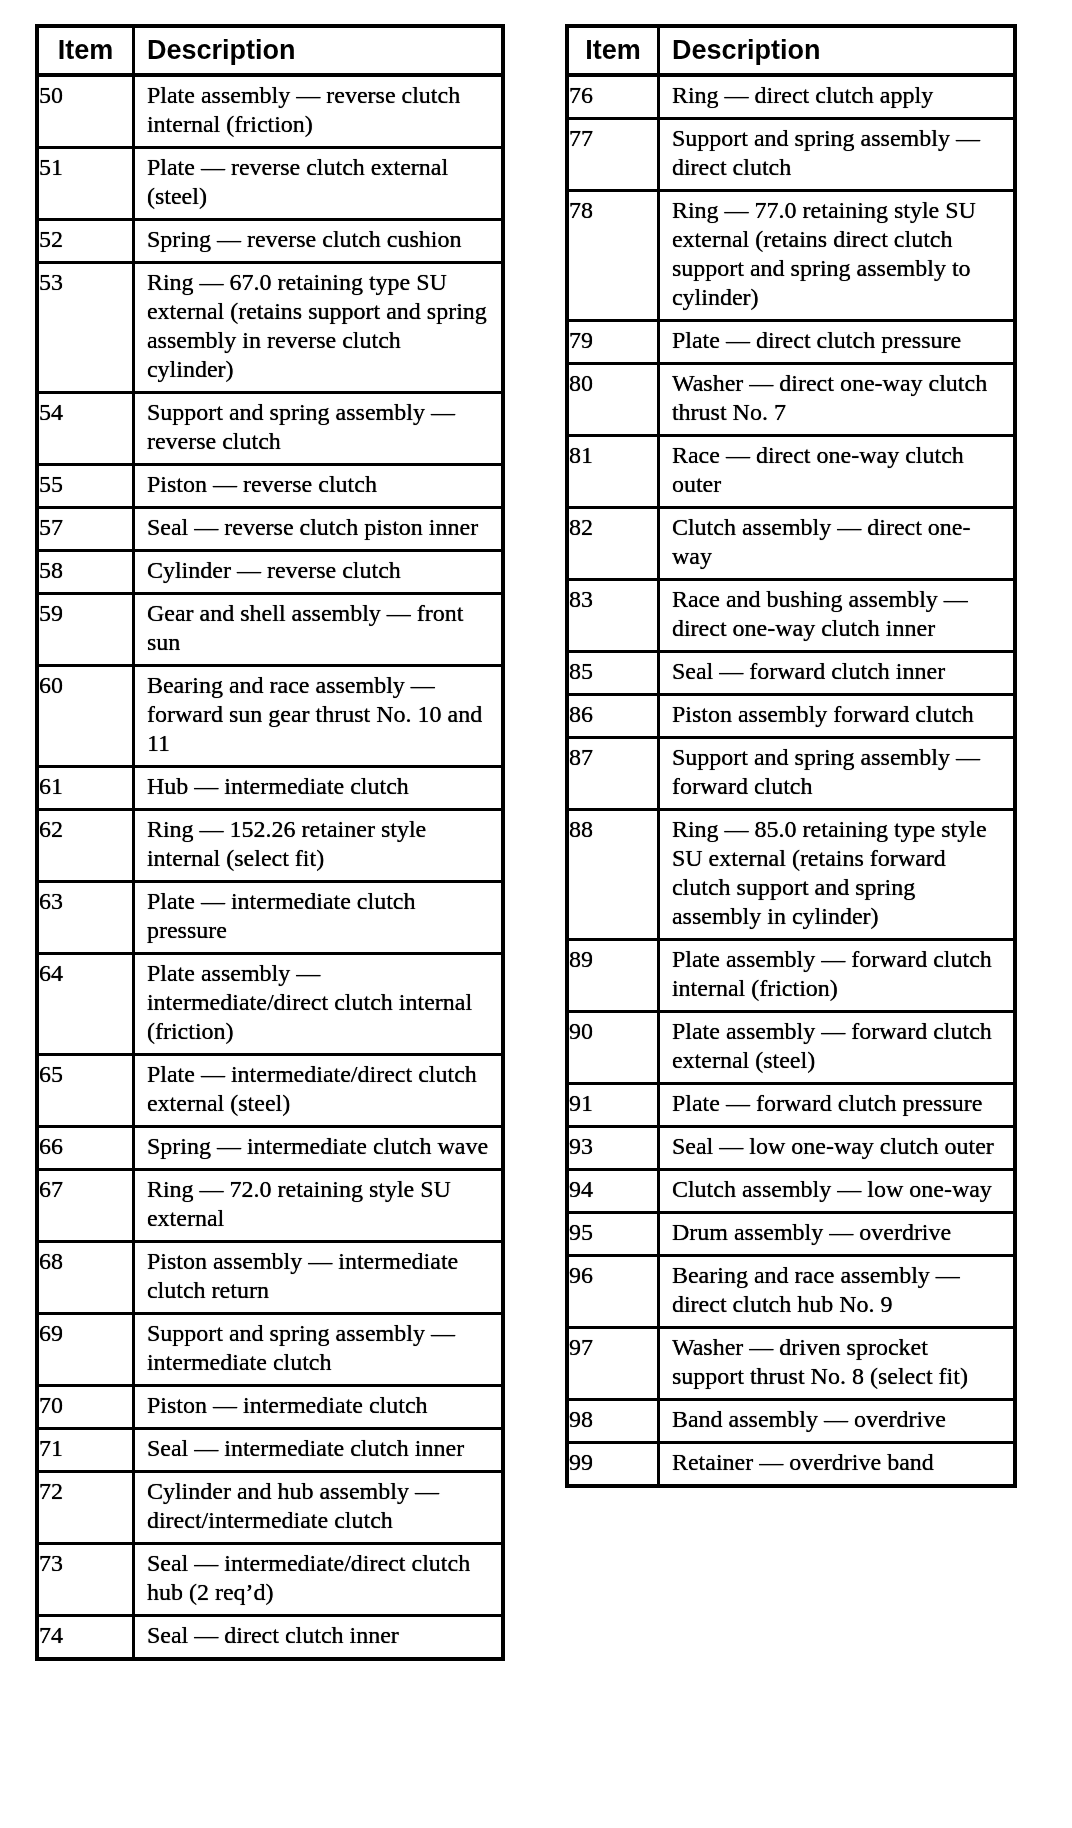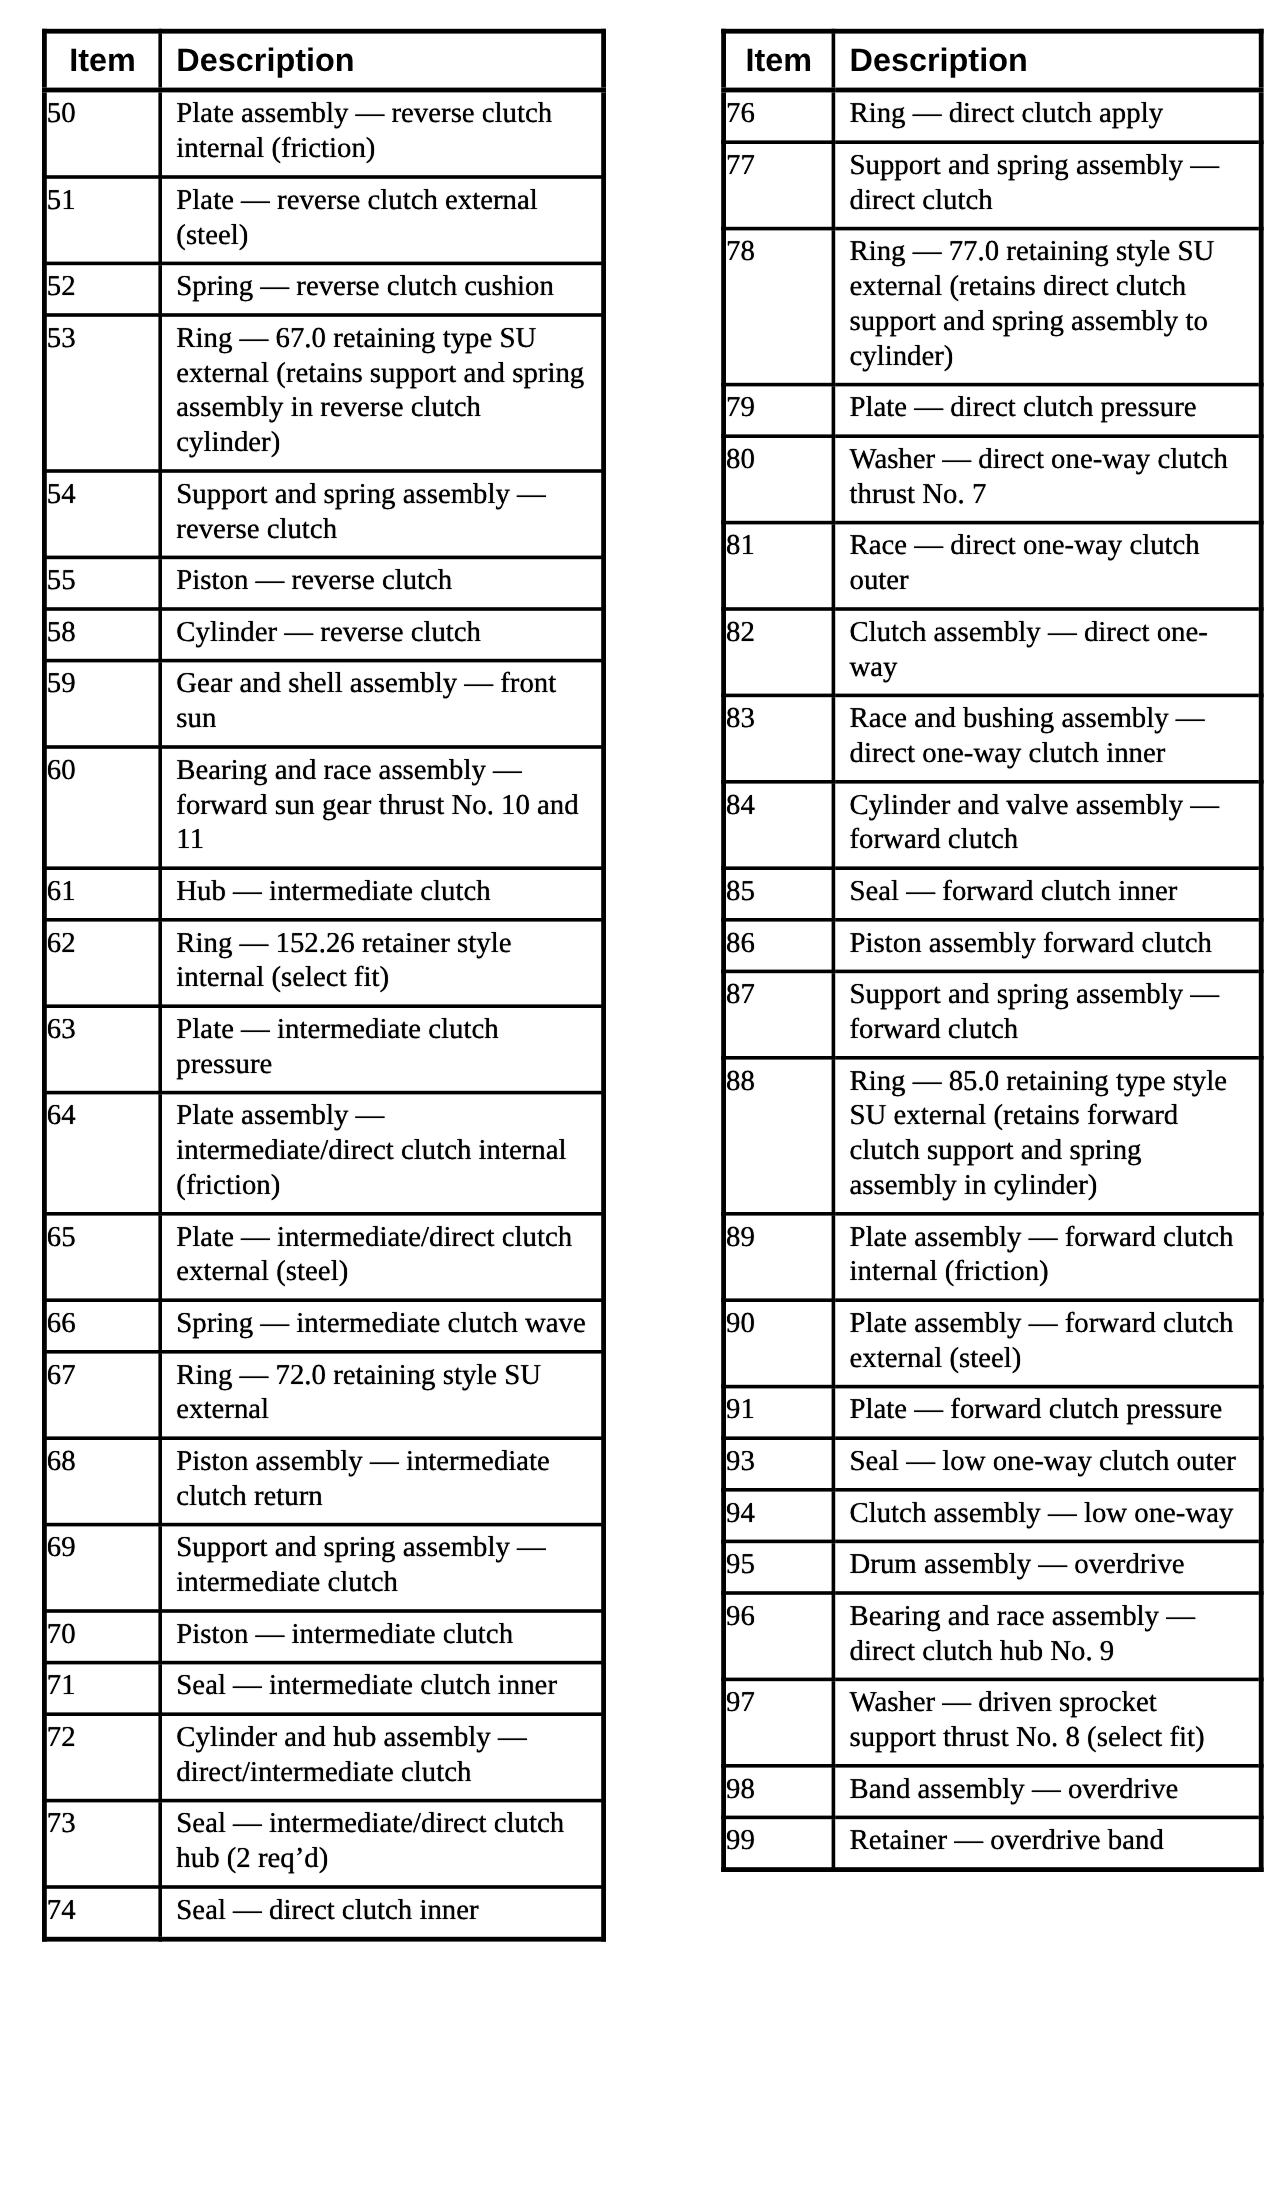--- a/index.html
+++ b/index.html
@@ -11,21 +11,21 @@
     width: 1072px;
     height: 1828px;
     overflow: hidden;
     color: #000000;
   }
   .page {
     box-sizing: border-box;
     padding: 24px 0 0 35px;
     display: flex;
     align-items: flex-start;
-    gap: 96px;
+    gap: 60px;
   }
   table.parts {
     border-collapse: collapse;
     table-layout: fixed;
     border: 4px solid #000;
     background: #fff;
   }
   table.parts th,
   table.parts td {
     border: 3px solid #000;
@@ -105,20 +105,24 @@
         </tr>
         <tr>
           <td class="item">54</td>
           <td class="desc">Support and spring assembly — reverse clutch</td>
         </tr>
         <tr>
           <td class="item">55</td>
           <td class="desc">Piston — reverse clutch</td>
         </tr>
         <tr>
+          <td class="item">57</td>
+          <td class="desc">Seal — reverse clutch piston inner</td>
+        </tr>
+        <tr>
           <td class="item">58</td>
           <td class="desc">Cylinder — reverse clutch</td>
         </tr>
         <tr>
           <td class="item">59</td>
           <td class="desc">Gear and shell assembly — front sun</td>
         </tr>
         <tr>
           <td class="item">60</td>
           <td class="desc">Bearing and race assembly — forward sun gear thrust No. 10 and 11</td>
@@ -220,24 +224,20 @@
         </tr>
         <tr>
           <td class="item">82</td>
           <td class="desc">Clutch assembly — direct one-way</td>
         </tr>
         <tr>
           <td class="item">83</td>
           <td class="desc">Race and bushing assembly — direct one-way clutch inner</td>
         </tr>
         <tr>
-          <td class="item">84</td>
-          <td class="desc">Cylinder and valve assembly — forward clutch</td>
-        </tr>
-        <tr>
           <td class="item">85</td>
           <td class="desc">Seal — forward clutch inner</td>
         </tr>
         <tr>
           <td class="item">86</td>
           <td class="desc">Piston assembly forward clutch</td>
         </tr>
         <tr>
           <td class="item">87</td>
           <td class="desc">Support and spring assembly — forward clutch</td>

